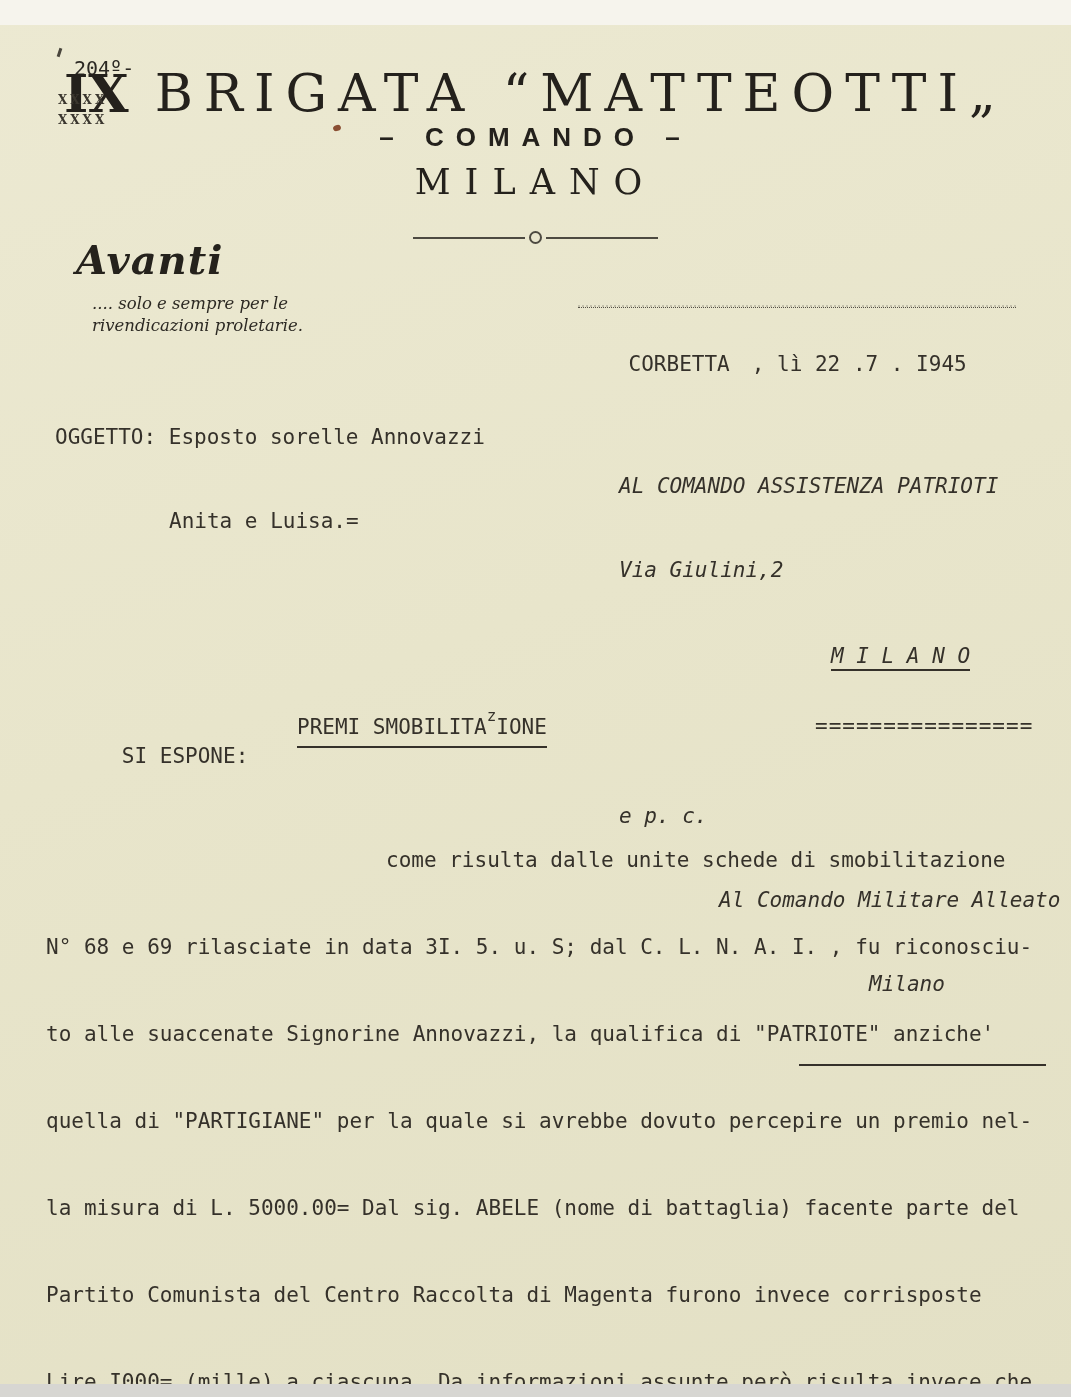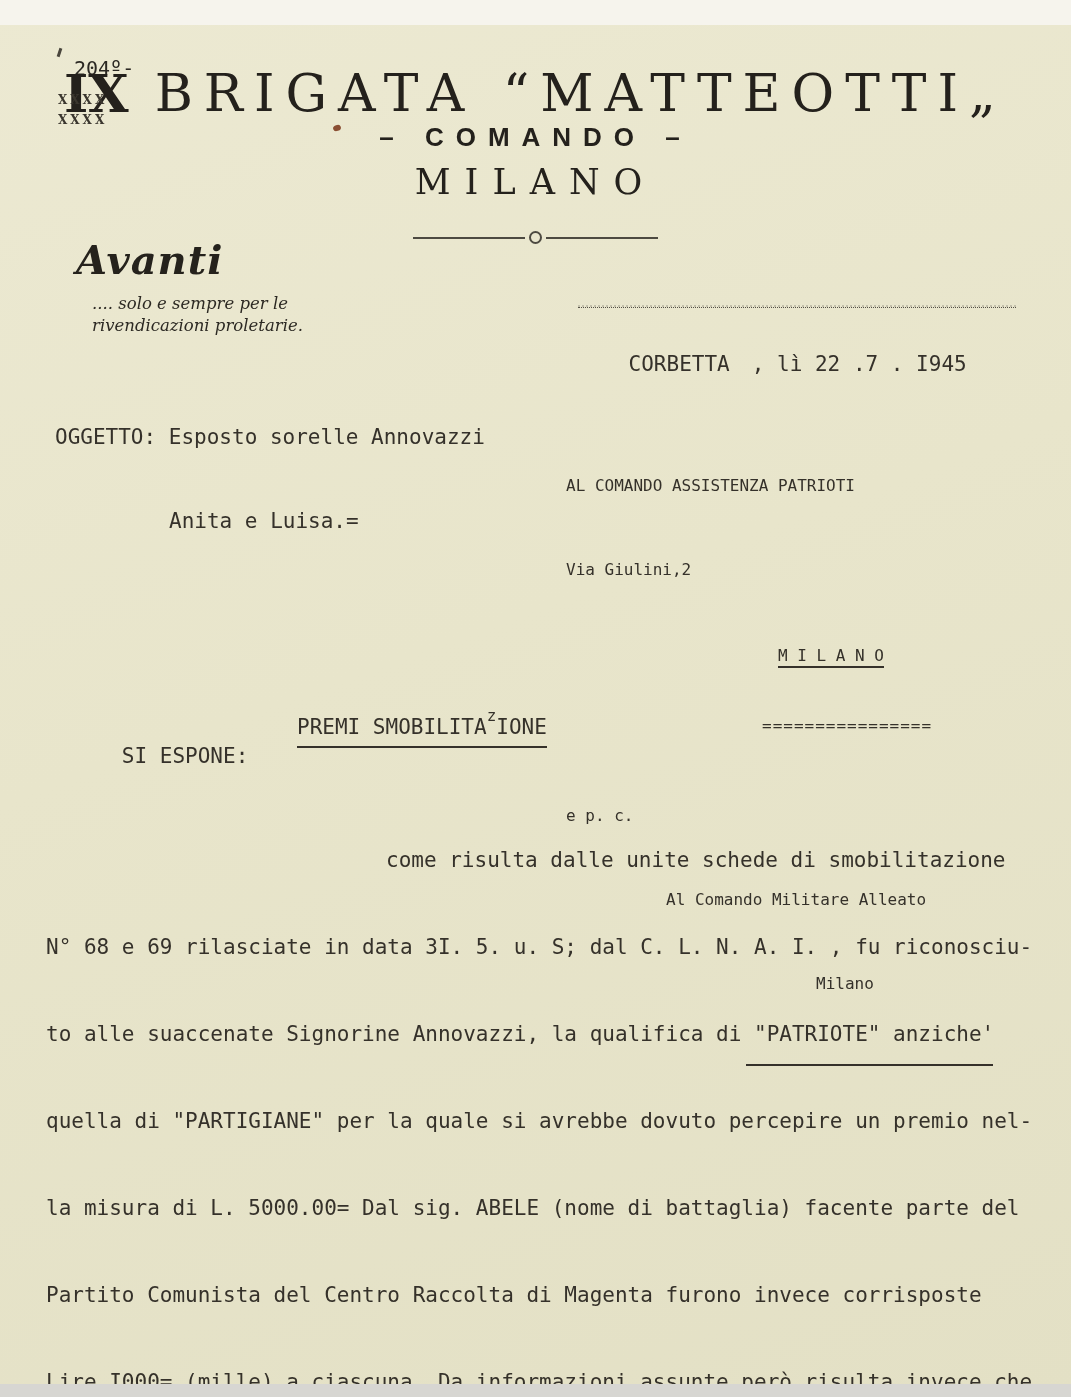--- a/index.html
+++ b/index.html
@@ -36,21 +36,21 @@
   
   .typed{font-size:21px;}
   .dateline{position:absolute;left:578px;top:280px;width:438px;height:28px;font-size:21px;white-space:pre;}
   .dateline .dots{position:absolute;left:0;right:0;bottom:1px;border-bottom:2px dotted #55514640;}
   .dateline .dots2{position:absolute;left:0;right:0;bottom:0px;border-bottom:1px dotted #555146;}
   .dl-rest{margin-left:22px;}
 
   .subject{position:absolute;left:55px;top:367px;font-size:21px;line-height:28px;white-space:pre;}
   .subject .ind{padding-left:114px;}
 
-  .recipients{position:absolute;left:566px;top:416px;width:446px;font-size:16px;line-height:28px;white-space:pre;}
+  .recipients{position:absolute;left:619px;top:416px;width:446px;font-size:21px;line-height:28px;white-space:pre;font-style:italic;}
   .rc-city{margin-left:212px;margin-top:2px;}
   .rc-city .ct{border-bottom:2px solid #35312a;padding-bottom:1px;}
   .rc-eq{margin-left:196px;margin-top:-14px;letter-spacing:1px;}
   .rc-cc{margin-top:6px;}
   .rc-cc1{margin-left:100px;}
   .rc-cc2{margin-left:250px;}
   .rc-rule{width:247px;height:2px;background:#35312a;margin:10px 0 0 180px;}
 
   .body-block{position:absolute;left:46px;top:655px;width:1030px;font-size:21px;line-height:29px;white-space:pre;}
   .expose-row{position:relative;height:46px;}

